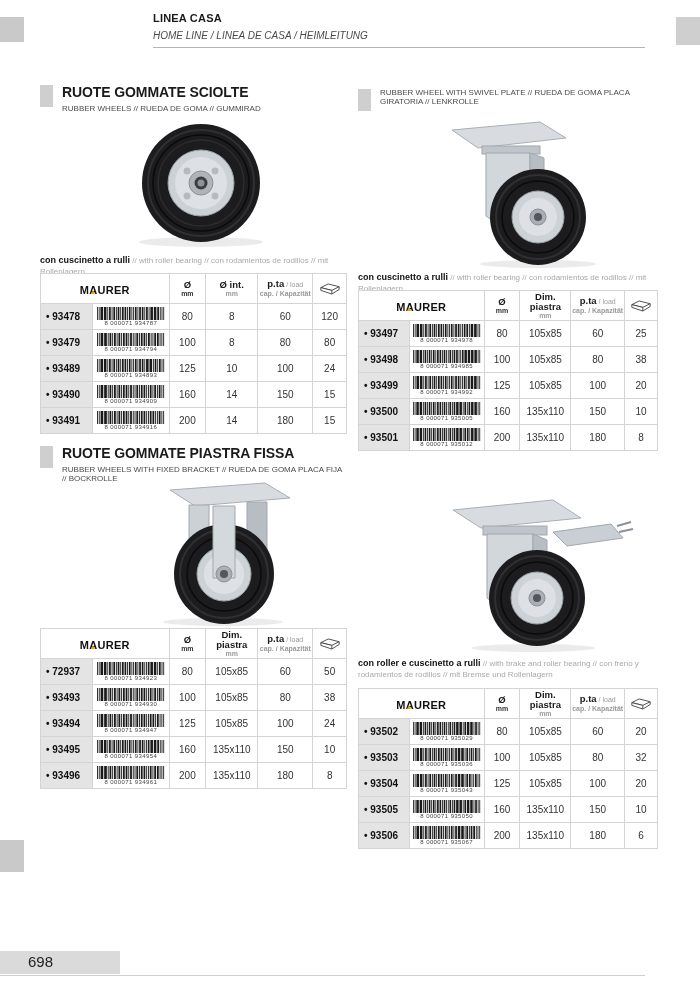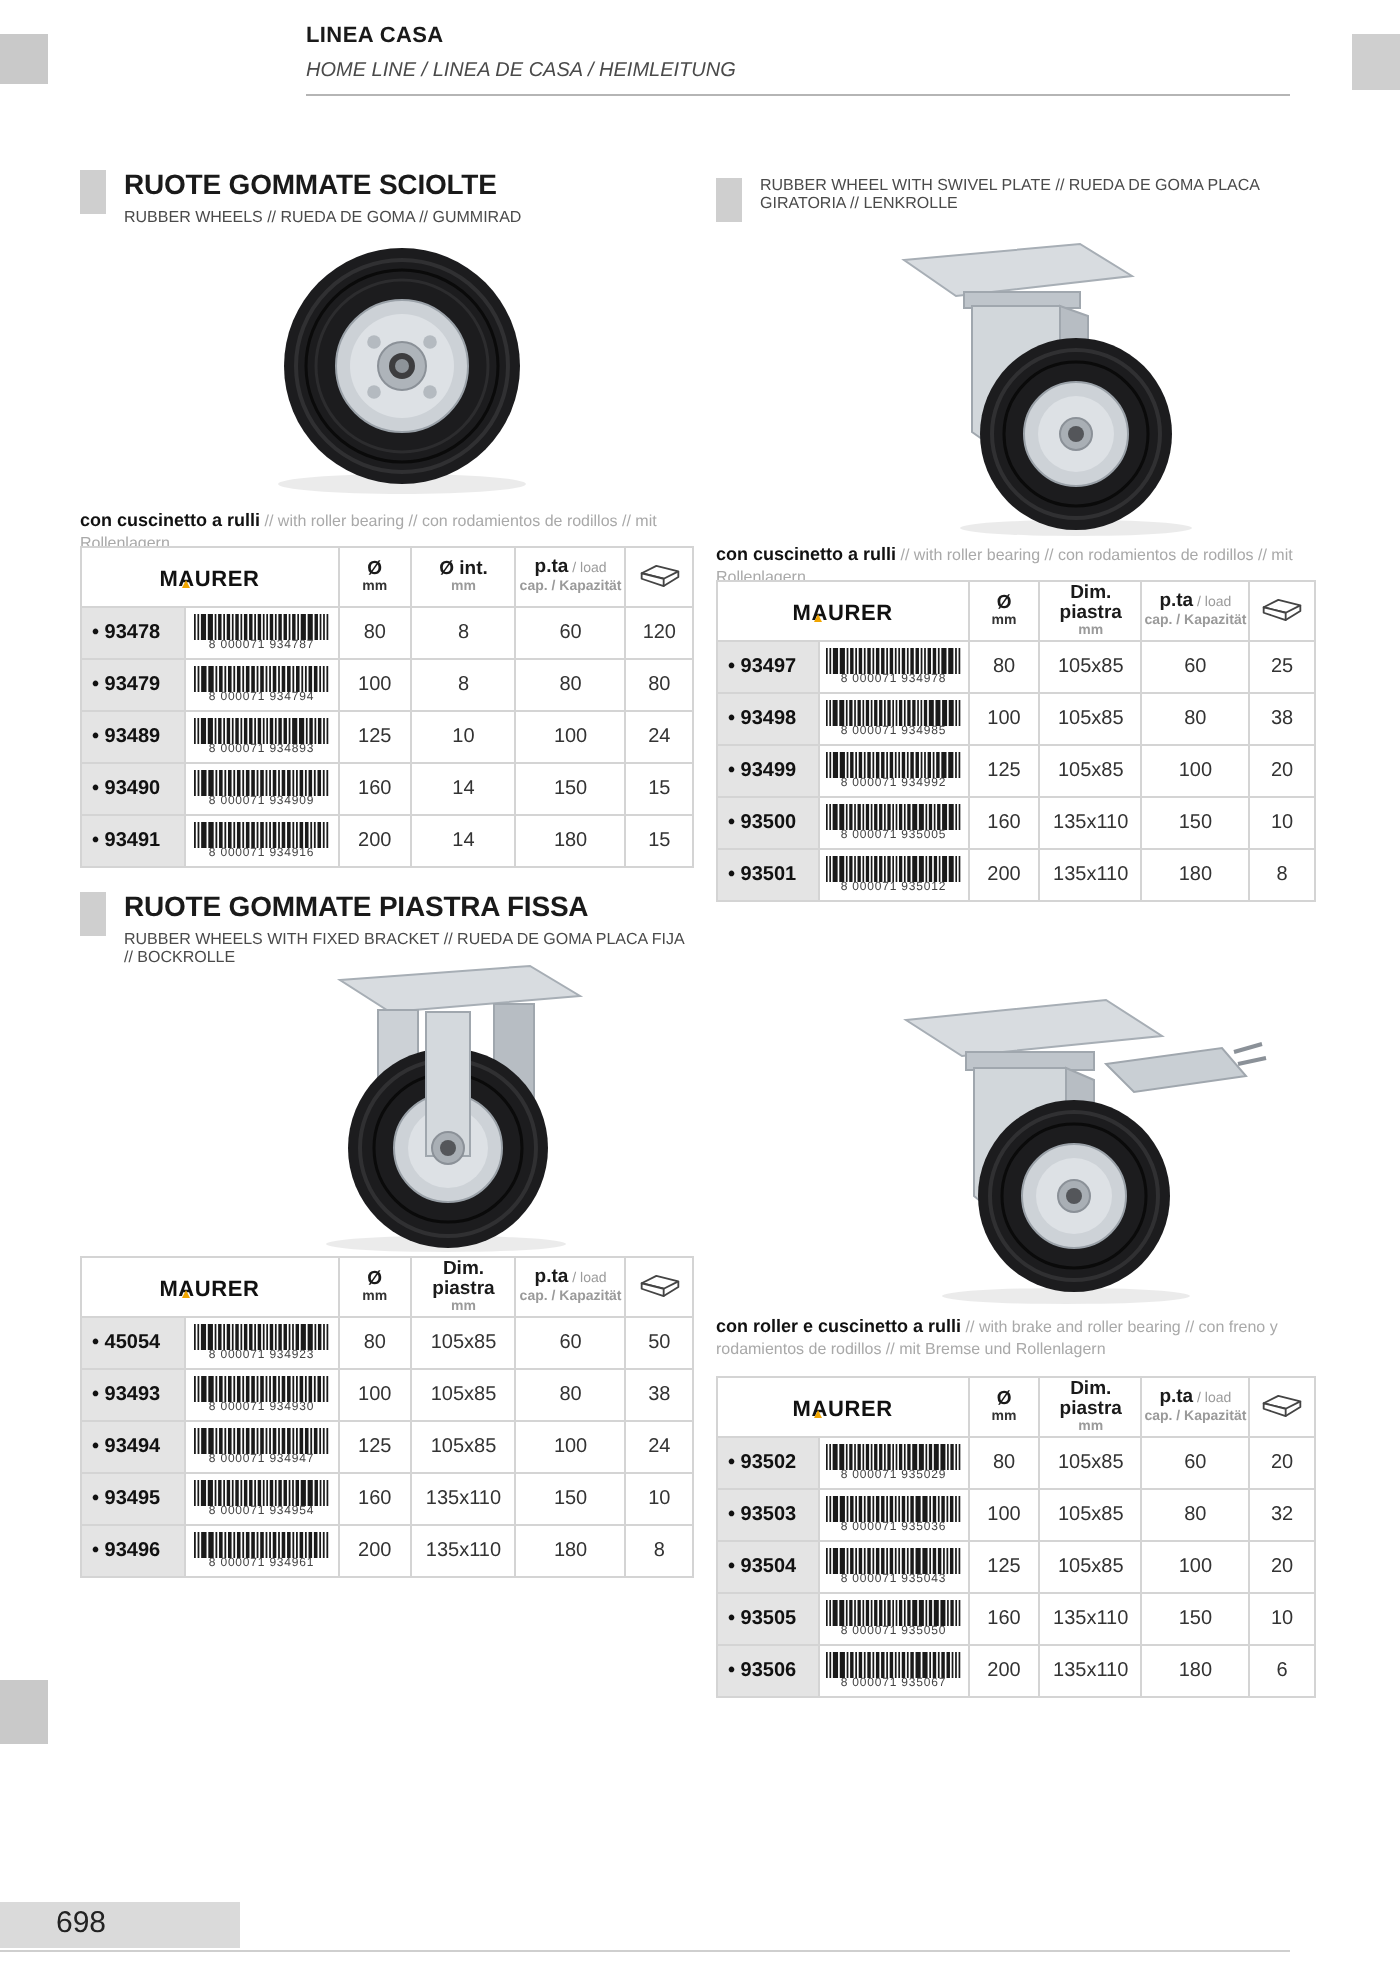--- a/index.html
+++ b/index.html
@@ -666,21 +666,21 @@
           </th>
           <th class="icon-th"><svg viewBox="0 0 24 15" width="22" height="14">
               <path d="M2 6 L10 2 L22 5 L14 9 Z" fill="#fff" stroke="#444" stroke-width="1" stroke-linejoin="round"></path>
               <path d="M2 6 L2 9 L14 13 L14 9 Z" fill="#fff" stroke="#444" stroke-width="1" stroke-linejoin="round"></path>
               <path d="M22 5 L22 8 L14 13" fill="none" stroke="#444" stroke-width="1" stroke-linejoin="round"></path>
             </svg></th>
         </tr>
       </thead>
       <tbody>
         <tr>
-          <td class="code">• 45054</td>
+          <td class="code">• 72937</td>
           <td><div class="bc"><svg class="bars" preserveAspectRatio="none" viewBox="0 0 79 13">
                 <rect x="0" y="0" width="1" height="13"></rect>
                 <rect x="2" y="0" width="1" height="13"></rect>
                 <rect x="4" y="0" width="3" height="13"></rect>
                 <rect x="8" y="0" width="3" height="13"></rect>
                 <rect x="12" y="0" width="1" height="13"></rect>
                 <rect x="14" y="0" width="2" height="13"></rect>
                 <rect x="17" y="0" width="1" height="13"></rect>
                 <rect x="19" y="0" width="2" height="13"></rect>
                 <rect x="22" y="0" width="1" height="13"></rect>

